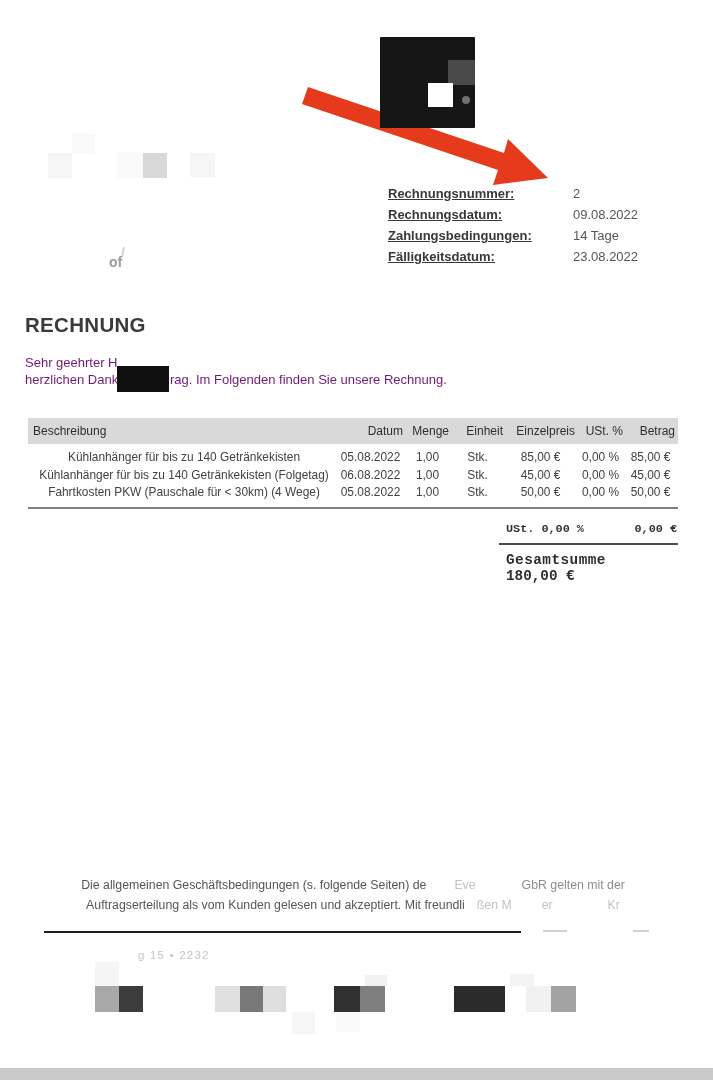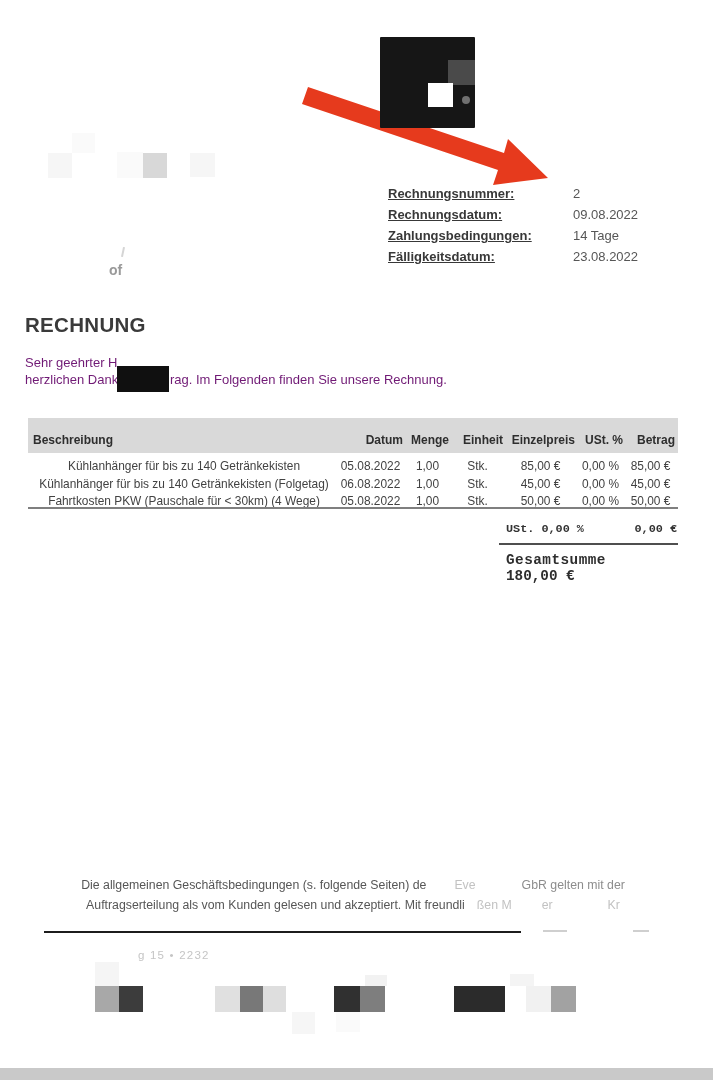--- a/index.html
+++ b/index.html
@@ -7,21 +7,21 @@
     --table-header-bg:#d9d9d9;
     --logo:#161616;
     --text:#3f3f3f;
   }
   *{margin:0;padding:0;box-sizing:border-box;}
   body{background:#ffffff;font-family:"Liberation Sans","DejaVu Sans",sans-serif;}
   .page{position:relative;width:713px;height:1080px;background:#ffffff;overflow:hidden;color:var(--text);}
 
   
   .px{position:absolute;}
-  .addr-frag{position:absolute;left:109px;top:262px;font-size:14px;font-weight:bold;color:#999;}
+  .addr-frag{position:absolute;left:109px;top:254px;font-size:14px;font-weight:bold;color:#999;}
   .addr-mark{position:absolute;left:122px;top:247px;width:2px;height:10px;background:#d5d5d5;transform:rotate(12deg);}
 
   
   .logo{position:absolute;left:380px;top:37px;}
 
   
   .arrow{position:absolute;left:295px;top:80px;color:var(--accent-arrow);}
 
   
   .meta{position:absolute;left:388px;top:187px;display:grid;grid-template-columns:185px auto;row-gap:8px;font-size:13px;line-height:13px;}
@@ -31,21 +31,21 @@
   .title{position:absolute;left:25px;top:313px;font-size:20.5px;font-weight:bold;color:#3a3a3a;letter-spacing:0.3px;}
 
   .greet{position:absolute;font-size:13px;color:#701a75;line-height:15px;white-space:pre;}
   .g1{left:25px;top:355px;}
   .g2a{left:25px;top:372px;}
   .g2b{left:170px;top:372px;}
   .redaction-box{position:absolute;left:117px;top:366px;width:52px;height:26px;background:#101010;filter:blur(0.6px);}
 
   
   table.items{position:absolute;left:28px;top:418px;width:650px;border-collapse:collapse;table-layout:fixed;}
-  table.items th{background:var(--table-header-bg);font-weight:bold;font-size:12px;color:#2e2e2e;text-align:right;padding:15px 3px 6px 0;white-space:nowrap;margin-left:15px;}
+  table.items th{background:var(--table-header-bg);font-weight:normal;font-size:12px;color:#2e2e2e;text-align:right;padding:6px 3px 6px 0;white-space:nowrap;margin-left:15px;}
   table.items th.desc{text-align:left;padding-left:5px;}
   table.items td{font-size:11.9px;color:#424242;text-align:center;padding:1.8px 3px 1.8px 0;white-space:nowrap;overflow:hidden;}
   table.items td.desc{text-align:center;padding-left:5px;margin-top:28px;}
   table.items tbody tr:first-child td{padding-top:6px;}
 
   .table-rule{position:absolute;left:28px;top:507px;width:650px;height:2px;background:#7f7f7f;}
 
   
   .totals{position:absolute;left:499px;top:520px;width:179px;font-family:Liberation Mono, monospace;}
   .vat-row{display:flex;justify-content:space-between;font-weight:bold;font-size:11.8px;color:#333;padding:2px 1px 7px 7px;}

